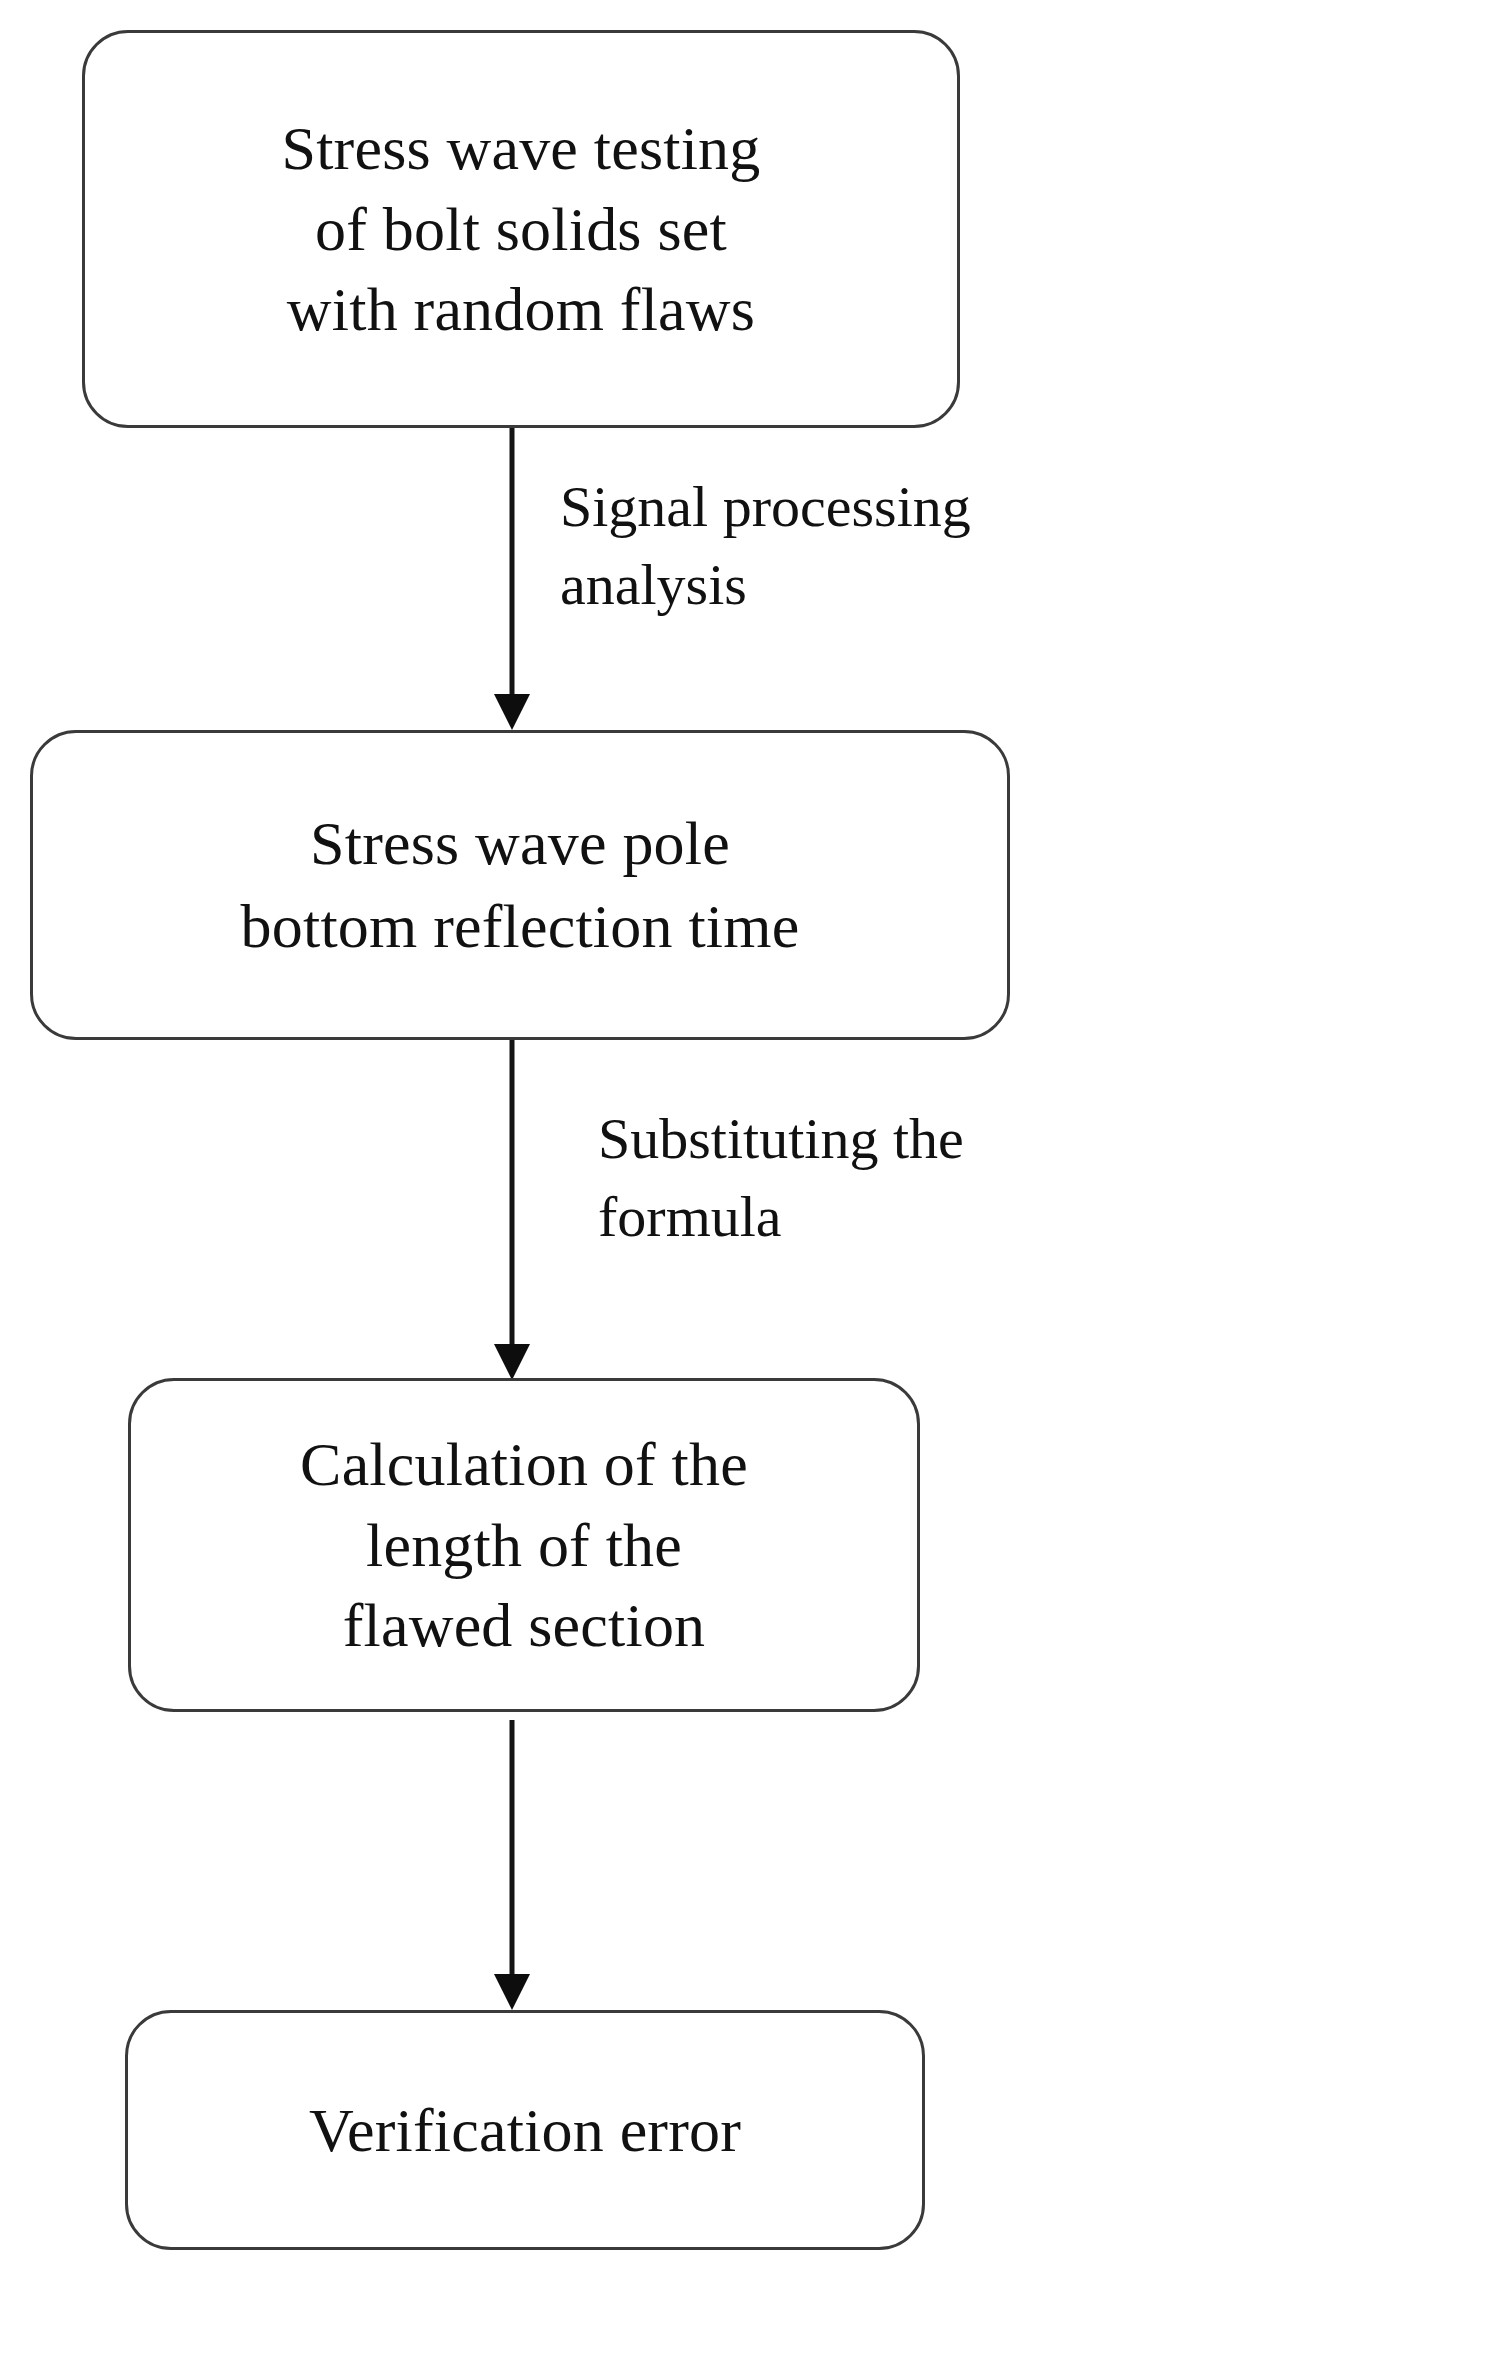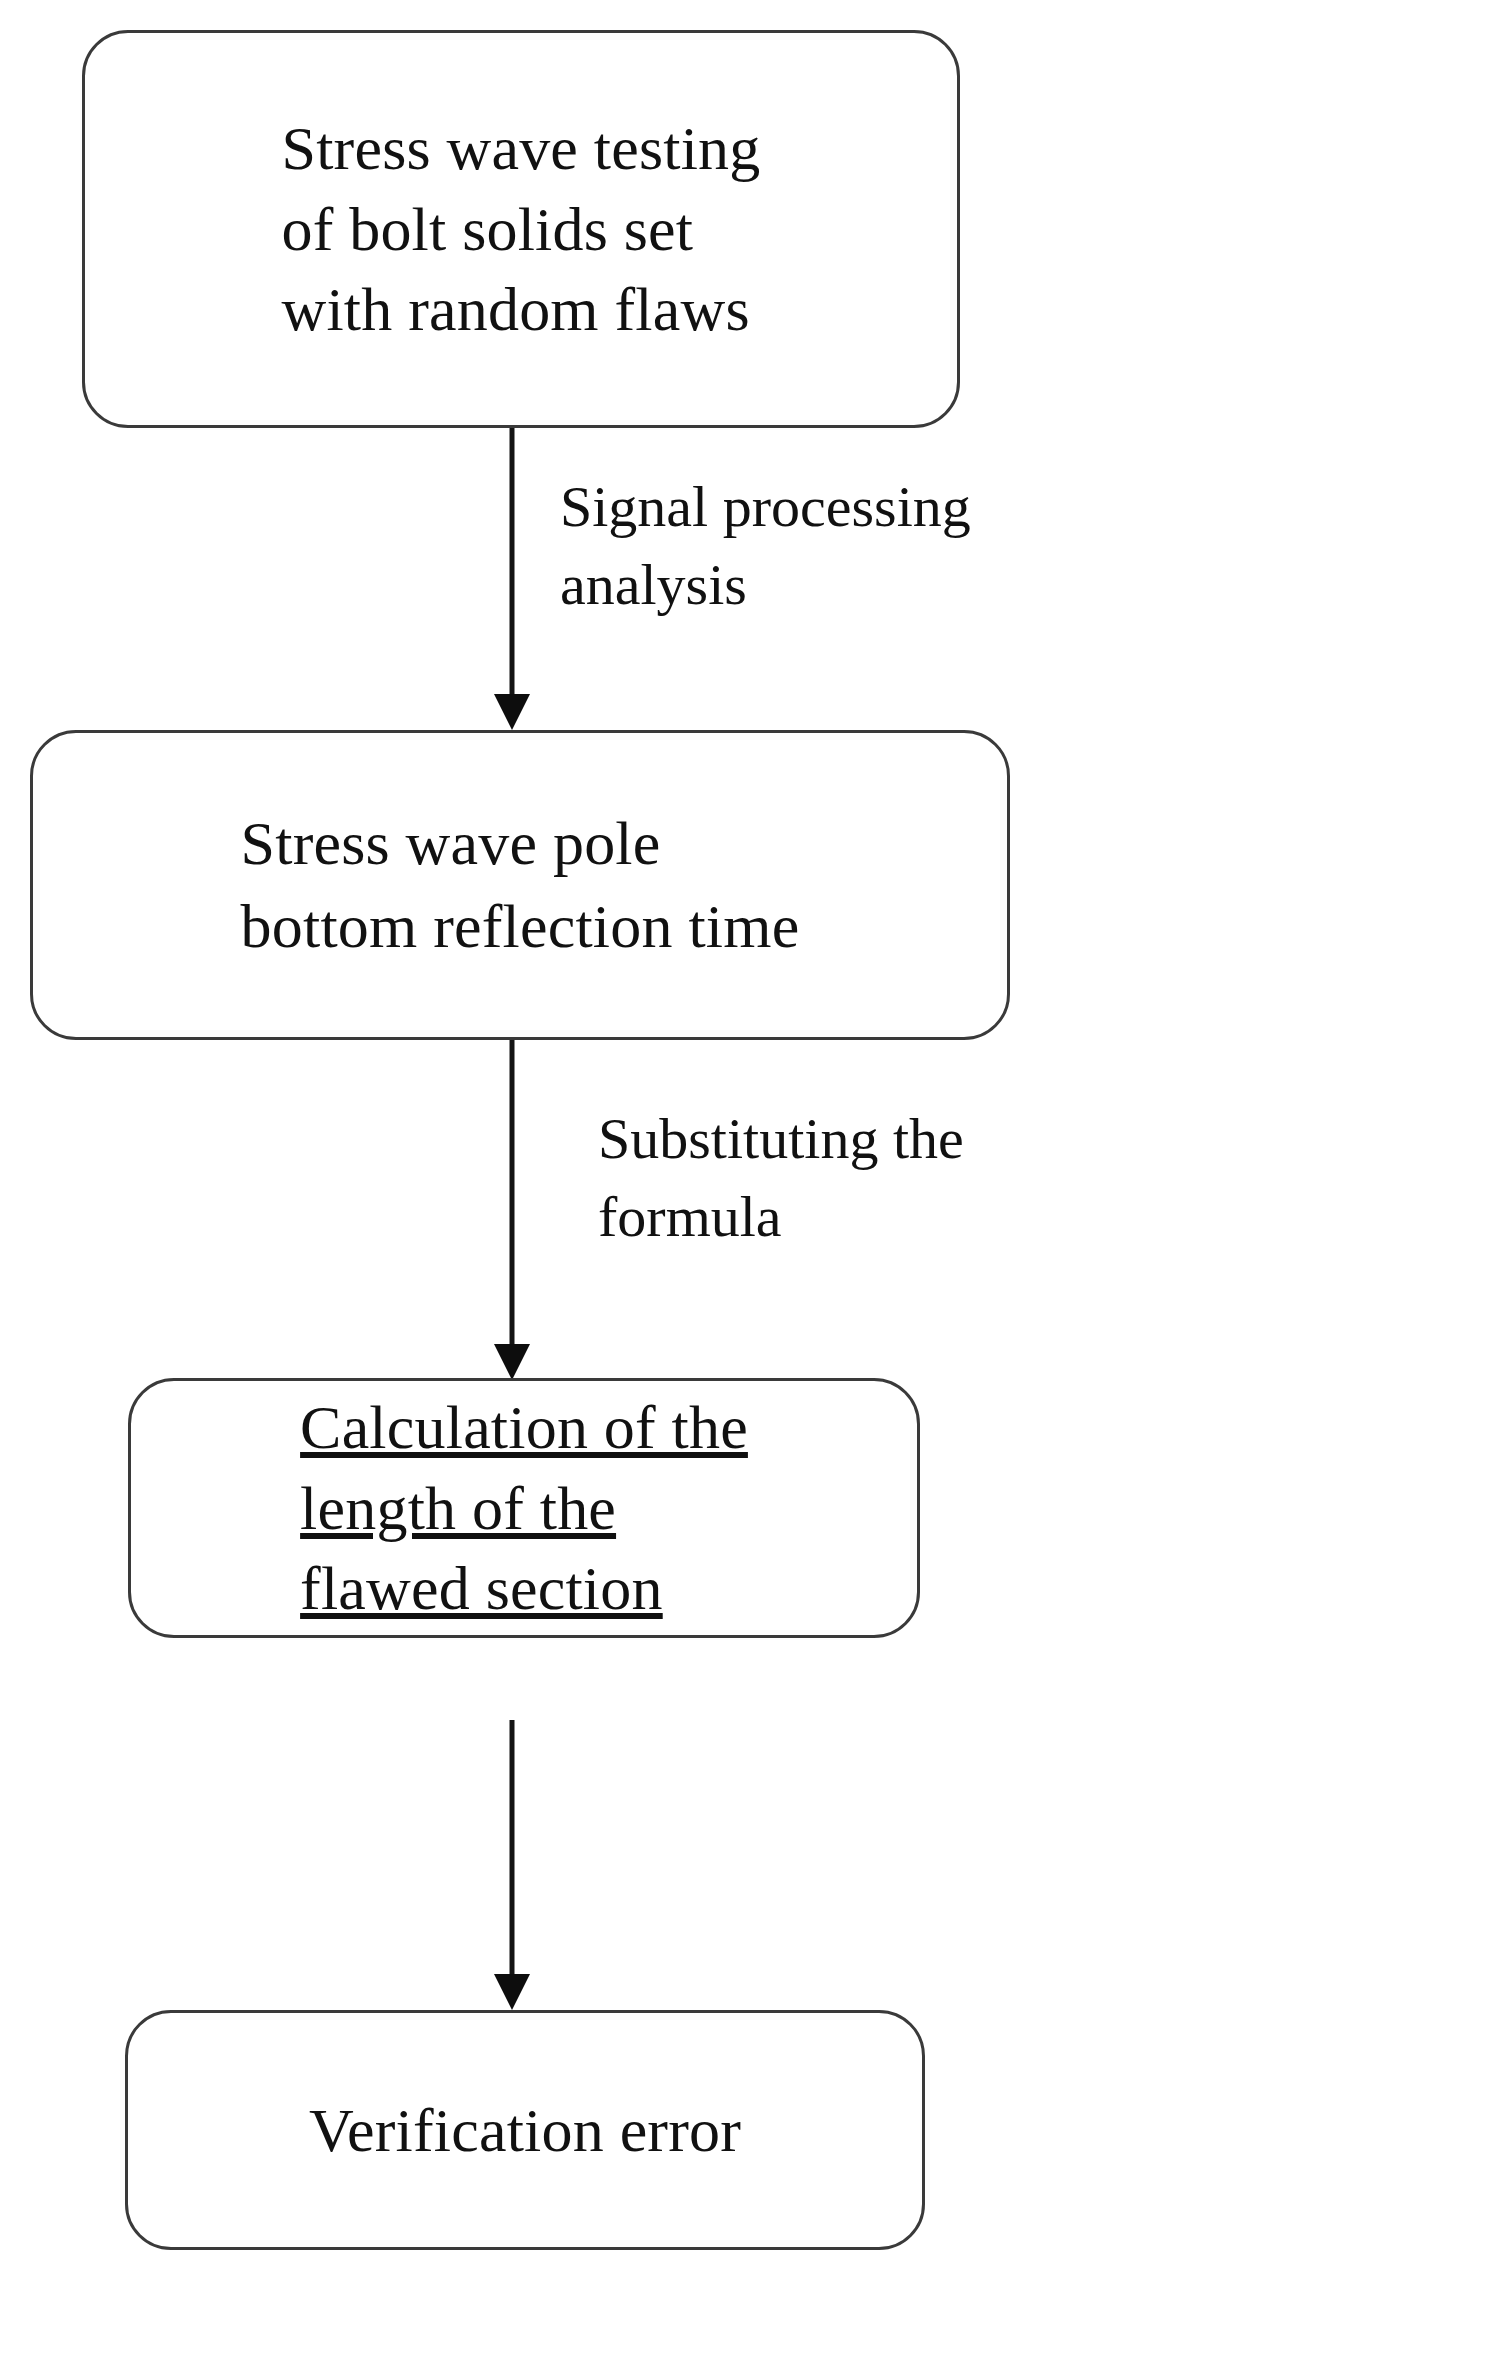--- a/index.html
+++ b/index.html
@@ -21,33 +21,34 @@
   
   .node {
     position: absolute;
     box-sizing: border-box;
     border: 3px solid #3a3a3a;
     border-radius: 46px;
     background: #ffffff;
     display: flex;
     align-items: center;
     justify-content: center;
+    text-align: center;
   }
   .node-label {
     font-size: 62px;
     line-height: 1.30;
     letter-spacing: 0.2px;
     color: #111111;
     white-space: pre-line;
     padding: 0 14px;
   }
 
   #node-1 { left: 82px;  top: 30px;   width: 878px; height: 398px; }
   #node-2 { left: 30px;  top: 730px;  width: 980px; height: 310px; }
-  #node-3 { left: 128px; top: 1378px; width: 792px; height: 260px; text-decoration: underline; }
+  #node-3 { left: 128px; top: 1378px; width: 792px; height: 334px; }
   #node-4 { left: 125px; top: 2010px; width: 800px; height: 240px; }
 
   #node-2 .node-label { line-height: 1.34; }
   #node-4 .node-label { line-height: 1.30; }
 
   
   .connector {
     position: absolute;
     left: 512px;
     width: 5px;

